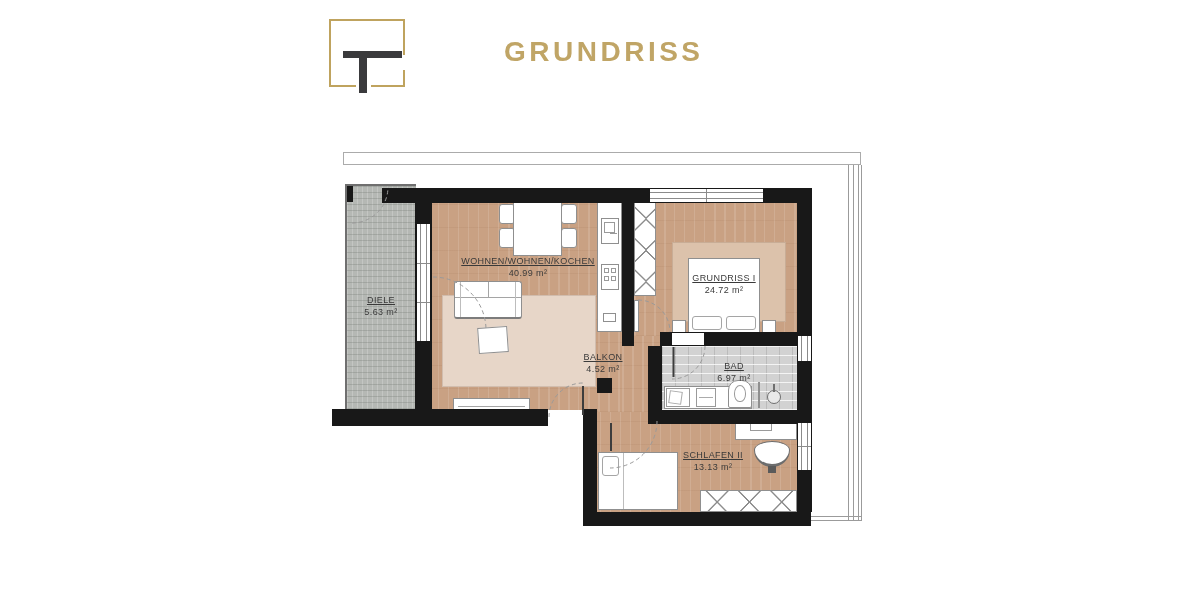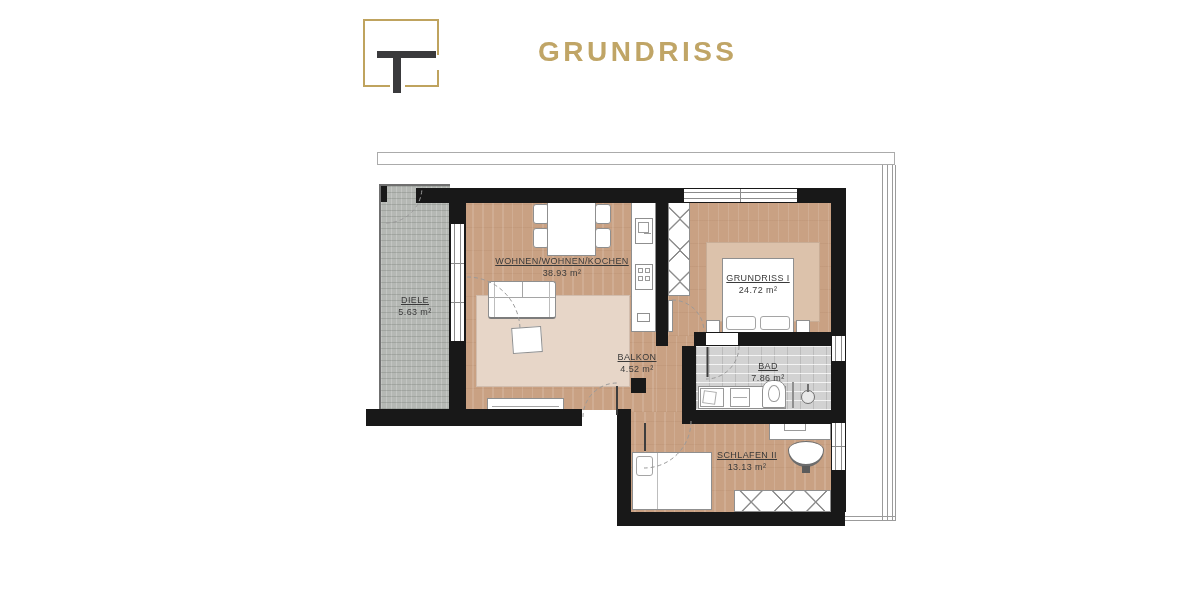--- a/index.html
+++ b/index.html
@@ -1,18 +1,18 @@
 <!DOCTYPE html>
 <html><head>
 <meta charset="utf-8">
 <style>
   * { margin:0; padding:0; box-sizing:border-box; }
   html,body { width:1200px; height:600px; background:#ffffff; overflow:hidden;
               font-family:"Liberation Sans", sans-serif; }
-  #stage { position:relative; width:989px; height:600px; background:#fff;margin-left:34px; }
+  #stage { position:relative; width:989px; height:600px; background:#fff; }
 
   
   #logo { position:absolute; left:329px; top:19px; width:76px; height:68px;
           border:2px solid #bfa35e; }
   #logo .mask-r { position:absolute; right:-3px; top:34px; width:5px; height:15px; background:#fff; }
   #logo .mask-b { position:absolute; left:25px; bottom:-3px; width:15px; height:5px; background:#fff; }
   #logo .t-bar  { position:absolute; left:12px; top:30px; width:59px; height:7px; background:#3a3a3c; }
   #logo .t-stem { position:absolute; left:28px; top:34px; width:8px; height:38px; background:#3a3a3c; }
   #title { position:absolute; left:504px; top:36px; font-size:28px; font-weight:bold;
            letter-spacing:3.5px; color:#c0a566; }
@@ -205,33 +205,33 @@
         <line x1="281" y1="275" x2="281" y2="303"></line>
       </g>
     </svg>
 
     <div class="room-label" style="left:51px; top:146px;">
       <span class="rname">DIELE</span>
       <span class="rarea">5.63 m²</span>
     </div>
     <div class="room-label" style="left:198px; top:107px;">
       <span class="rname">WOHNEN/WOHNEN/KOCHEN</span>
-      <span class="rarea">38.93 m²</span>
+      <span class="rarea">40.99 m²</span>
     </div>
     <div class="room-label" style="left:394px; top:124px;">
       <span class="rname">GRUNDRISS I</span>
       <span class="rarea">24.72 m²</span>
     </div>
     <div class="room-label" style="left:273px; top:203px;">
       <span class="rname">BALKON</span>
       <span class="rarea">4.52 m²</span>
     </div>
     <div class="room-label" style="left:404px; top:212px;">
       <span class="rname">BAD</span>
-      <span class="rarea">7.86 m²</span>
+      <span class="rarea">6.97 m²</span>
     </div>
     <div class="room-label" style="left:383px; top:301px;">
       <span class="rname">SCHLAFEN II</span>
       <span class="rarea">13.13 m²</span>
     </div>
 
   </div>
 </div>
 
 </body></html>

